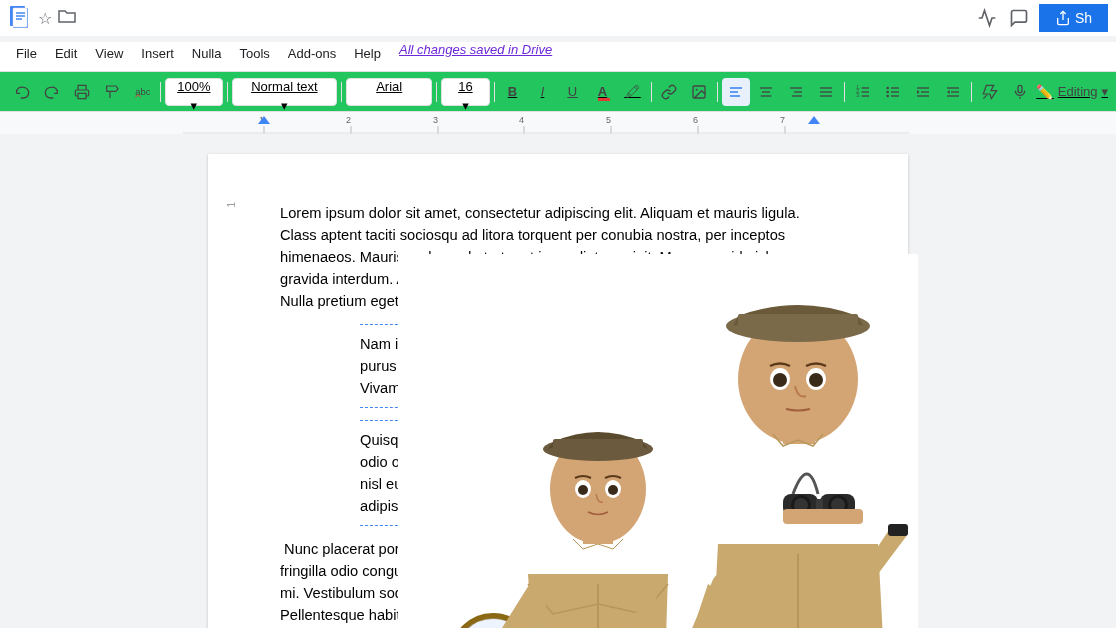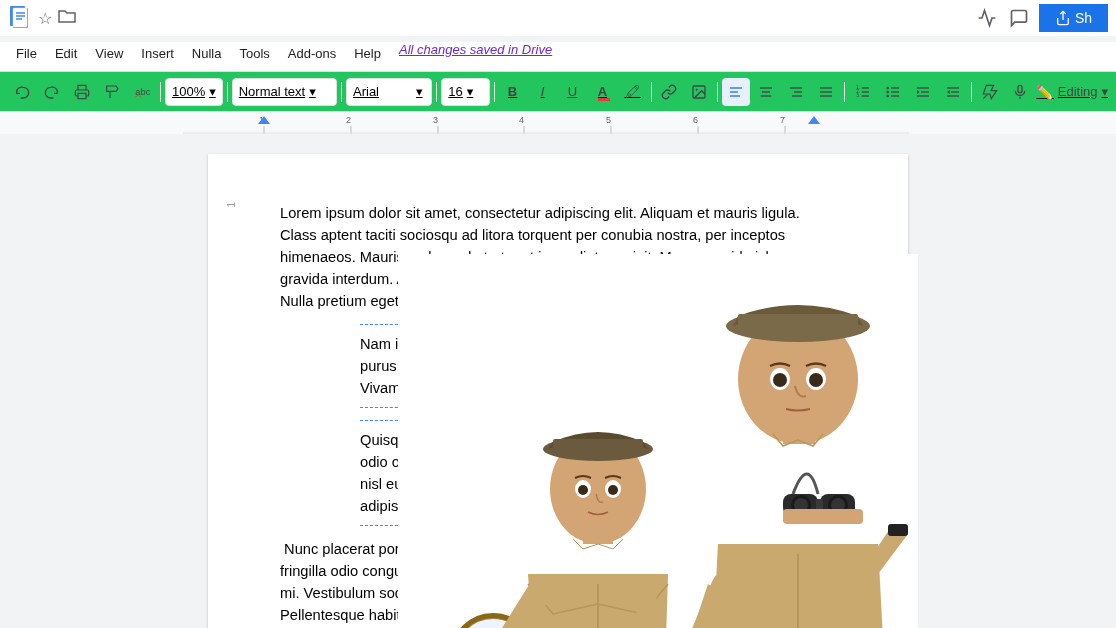--- a/index.html
+++ b/index.html
@@ -83,21 +83,21 @@
       display: flex; align-items: center; justify-content: center;
       border-radius: 4px; cursor: pointer; font-size: 13px; color: #444;
       padding: 0 4px;
     }
     .tb-separator {
       width: 1px; height: 20px; background: #e0e0e0; margin: 0 2px;
     }
     .tb-select {
       height: 28px; border: 1px solid #e0e0e0; border-radius: 4px;
       padding: 0 6px; font-size: 13px; cursor: pointer; background: #fff;
-      display: flex; align-items: center; gap: 4px;
+      display: flex; align-items: center; gap: 4px; flex-direction: column;
     }
     .tb-zoom { width: 60px; }
     .tb-style { width: 110px; }
     .tb-font { width: 90px; gap: 37px; }
     .tb-size { width: 50px; }
     .tb-btn.bold { font-weight: bold; }
     .tb-btn.italic { font-style: italic; }
     .tb-btn.underline { text-decoration: underline; }
     .tb-btn.active { background: #e8f0fe; color: #1a73e8; }
     .editing-indicator {

